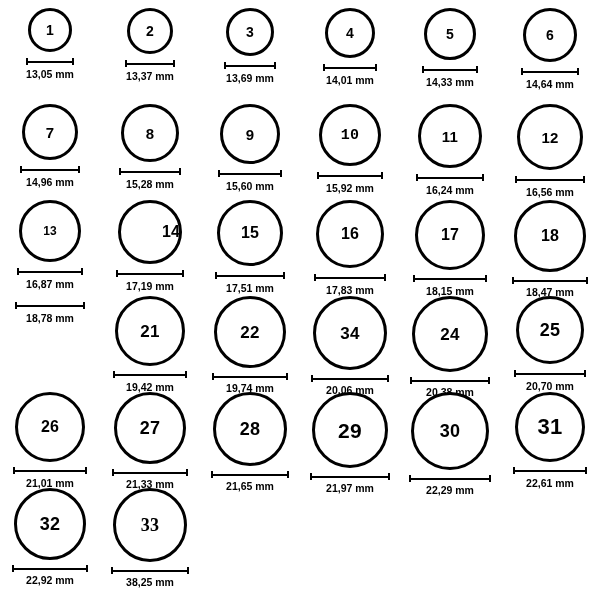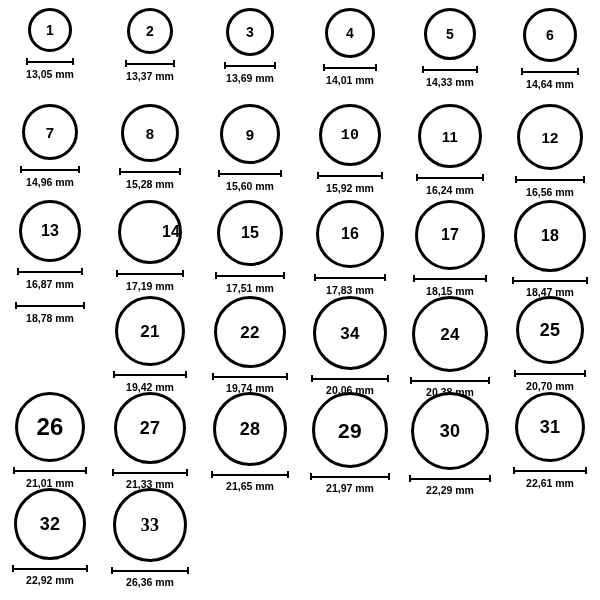--- a/index.html
+++ b/index.html
@@ -220,21 +220,21 @@
           </div>
         </div>
         <div class="measure-wrap">
           <div class="measure-line" style="width: 70px;"></div>
         </div>
         <div class="measure-text">16,56 mm</div>
       </div>
       <div class="ring-cell">
         <div class="ring-circle-wrap">
           <div class="ring-circle" style="width: 62px; height: 62px;">
-            <span class="ring-label" style="font-size: 16px;">13</span>
+            <span class="ring-label" style="font-size: 12px;">13</span>
           </div>
         </div>
         <div class="measure-wrap">
           <div class="measure-line" style="width: 66px;"></div>
         </div>
         <div class="measure-text">16,87 mm</div>
       </div>
       <div class="ring-cell">
         <div class="ring-circle-wrap">
           <div class="ring-circle" style="width: 64px; height: 64px;">
@@ -347,21 +347,21 @@
           </div>
         </div>
         <div class="measure-wrap">
           <div class="measure-line" style="width: 72px;"></div>
         </div>
         <div class="measure-text">20,70 mm</div>
       </div>
       <div class="ring-cell">
         <div class="ring-circle-wrap">
           <div class="ring-circle" style="width: 70px; height: 70px;">
-            <span class="ring-label" style="font-size: 24px;">26</span>
+            <span class="ring-label" style="font-size: 16px;">26</span>
           </div>
         </div>
         <div class="measure-wrap">
           <div class="measure-line" style="width: 74px;"></div>
         </div>
         <div class="measure-text">21,01 mm</div>
       </div>
       <div class="ring-cell">
         <div class="ring-circle-wrap">
           <div class="ring-circle" style="width: 72px; height: 72px;">
@@ -402,21 +402,21 @@
           </div>
         </div>
         <div class="measure-wrap">
           <div class="measure-line" style="width: 82px;"></div>
         </div>
         <div class="measure-text">22,29 mm</div>
       </div>
       <div class="ring-cell">
         <div class="ring-circle-wrap">
           <div class="ring-circle" style="width: 70px; height: 70px;">
-            <span class="ring-label" style="font-size: 18px;">31</span>
+            <span class="ring-label" style="font-size: 22px;">31</span>
           </div>
         </div>
         <div class="measure-wrap">
           <div class="measure-line" style="width: 74px;"></div>
         </div>
         <div class="measure-text">22,61 mm</div>
       </div>
       <div class="ring-cell">
         <div class="ring-circle-wrap">
           <div class="ring-circle" style="width: 72px; height: 72px;">
@@ -430,16 +430,16 @@
       </div>
       <div class="ring-cell">
         <div class="ring-circle-wrap">
           <div class="ring-circle" style="width: 74px; height: 74px;">
             <span class="ring-label" style="font-size: 18px; font-family: Liberation Serif, serif;">33</span>
           </div>
         </div>
         <div class="measure-wrap">
           <div class="measure-line" style="width: 78px;"></div>
         </div>
-        <div class="measure-text">26,36 mm</div>
+        <div class="measure-text">38,25 mm</div>
       </div>
     </div>
 </div>
 
 </body></html>

